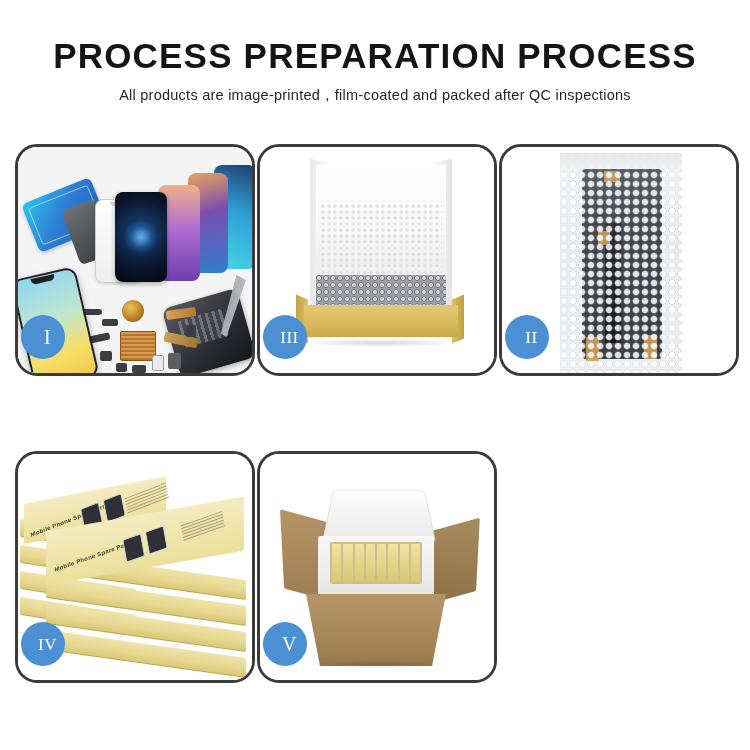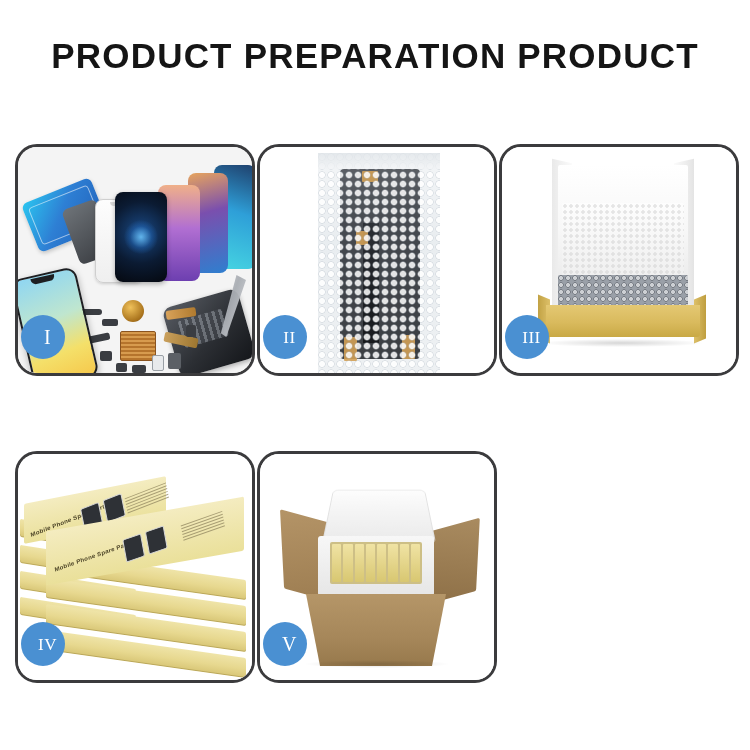--- a/index.html
+++ b/index.html
@@ -329,21 +329,22 @@
     position:absolute;left:26px;bottom:14px;width:182px;height:10px;
     background:radial-gradient(ellipse at center,rgba(0,0,0,.14),transparent 70%);
   }
 </style>
 </head>
 <body>
 
 <div class="page">
 
   <div class="header">
-    <div class="title">PRODUCT PREPARATION PRODUCT</div>
+    <div class="title">PROCESS PREPARATION PROCESS</div>
+    <div class="subtitle">All products are image-printed，film-coated and packed after QC inspections</div>
   </div>
 
   <div class="grid">
 
     <div class="panel">
       <div class="photo p1bg">
         <div class="ph blue"></div>
         <div class="ph grayback"></div>
         <div class="ph glass"></div>
         <div class="ph dark"></div>
@@ -367,51 +368,51 @@
           <div class="pt bar7"></div>
           <div class="pt bar8"></div>
           <div class="pt bar9"></div>
           <div class="pt bar10"></div>
         </div>
       </div>
       <div class="badge">I</div>
     </div>
 
     <div class="panel">
+      <div class="photo p3bg">
+        <div class="boxlidL"></div>
+        <div class="boxlidR"></div>
+        <div class="boxback"></div>
+        <div class="foam"></div>
+        <div class="graybub"></div>
+        <div class="boxsideL"></div>
+        <div class="boxsideR"></div>
+        <div class="boxfront"></div>
+        <div class="boxshadow"></div>
+      </div>
+      <div class="badge wide">III</div>
+    </div>
+
+    <div class="panel">
       <div class="photo p2bg">
         <div class="wrapbag">
           <div class="screenin"></div>
           <div class="flexcable"></div>
           <div class="tape tp1"></div>
           <div class="tape tp2"></div>
           <div class="tape tp3"></div>
           <div class="tape tp4"></div>
           <div class="bubbles"></div>
           <div class="bagtop"></div>
         </div>
       </div>
       <div class="badge wide">II</div>
     </div>
 
     <div class="panel">
-      <div class="photo p3bg">
-        <div class="boxlidL"></div>
-        <div class="boxlidR"></div>
-        <div class="boxback"></div>
-        <div class="foam"></div>
-        <div class="graybub"></div>
-        <div class="boxsideL"></div>
-        <div class="boxsideR"></div>
-        <div class="boxfront"></div>
-        <div class="boxshadow"></div>
-      </div>
-      <div class="badge wide">III</div>
-    </div>
-
-    <div class="panel">
       <div class="photo p4bg">
         <div class="stack">
 
           <div class="sbox" style="left:2px;top:56px;width:116px;height:18px;transform:skewY(9deg);"></div>
           <div class="sbox" style="left:2px;top:82px;width:116px;height:18px;transform:skewY(9deg);"></div>
           <div class="sbox" style="left:2px;top:108px;width:116px;height:18px;transform:skewY(9deg);"></div>
           <div class="sbox" style="left:2px;top:134px;width:116px;height:18px;transform:skewY(9deg);"></div>
 
           <div class="lidtop" style="left:6px;top:18px;width:142px;height:40px;transform:skewY(-11deg);">
             <div class="lbl" style="left:6px;top:22px;transform:rotate(-11deg);">Mobile Phone Spare Parts</div>

